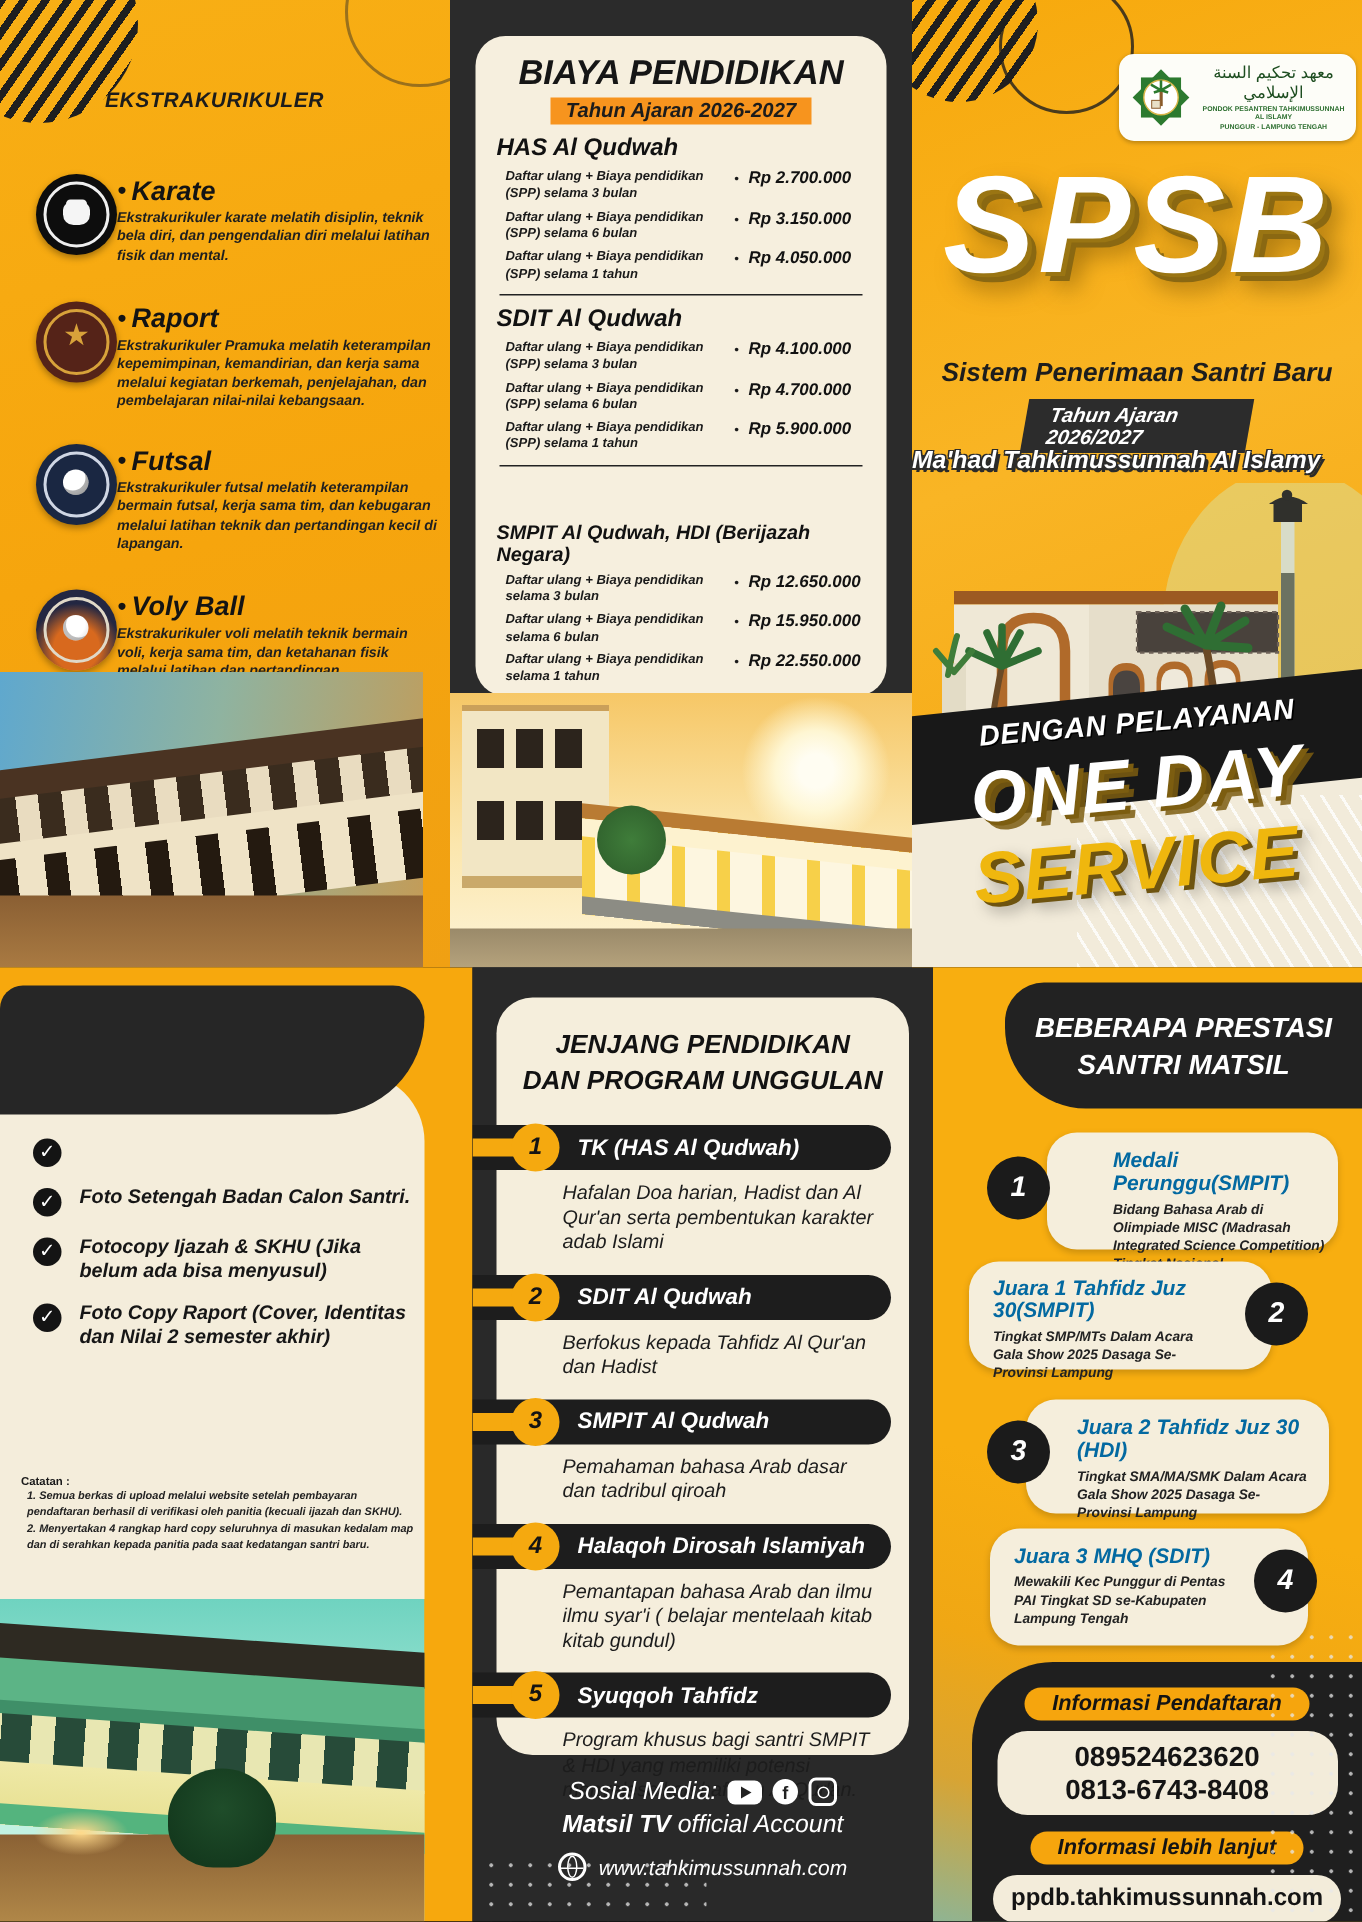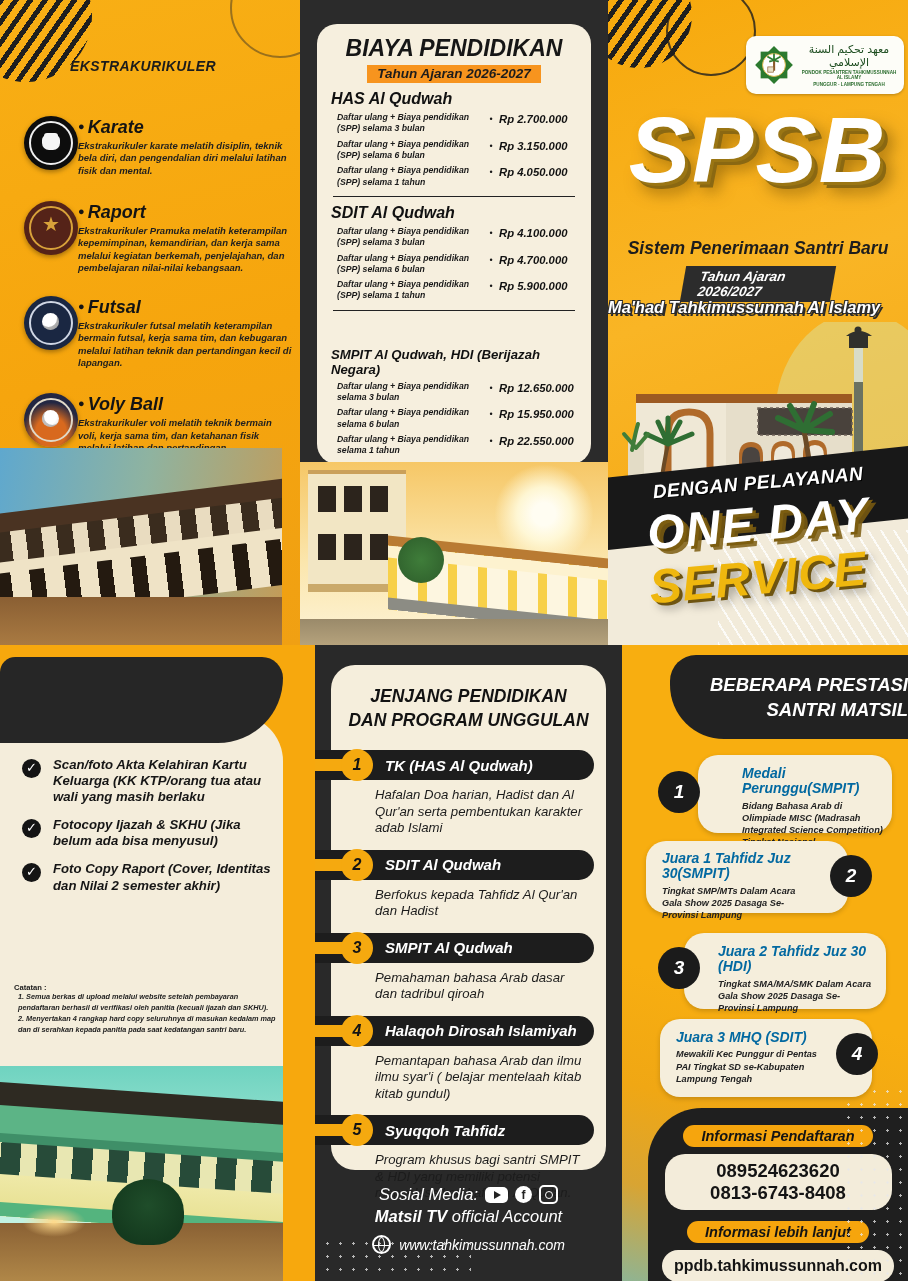--- a/index.html
+++ b/index.html
@@ -184,21 +184,21 @@
     border:1.4px solid #fff;border-radius:50%;box-sizing:border-box;}
   .ic-globe::after{content:"";position:absolute;left:0;right:0;top:50%;height:0;border-top:1.4px solid #fff;}
   .dots{position:absolute;background:radial-gradient(circle,#e8e8e8 1.2px,rgba(0,0,0,0) 1.4px);
     background-size:13px 13px;opacity:.75;}
 
   
   #p-prestasi{left:622px;top:645px;width:286px;height:636px;
     background:linear-gradient(195deg,#F8AE10 55%,#f0a714 72%,#d8a433 86%,#8fb493 100%);}
   .pr-header{position:absolute;left:48px;top:10px;right:-4px;height:84px;background:#222;
     border-radius:26px 0 0 54px;}
-  .pr-title{position:absolute;left:48px;right:0;top:28px;text-align:right;font-size:18.5px;
+  .pr-title{position:absolute;left:48px;right:0;top:28px;text-align:center;font-size:18.5px;
     line-height:1.35;color:#fff;}
   .pr-card{position:absolute;background:#F5EEDC;border-radius:20px;box-sizing:border-box;z-index:1;
     box-shadow:0 2px 5px rgba(0,0,0,.18);}
   .pr-num{position:absolute;width:42px;height:42px;border-radius:50%;background:#1b1b1b;color:#fff;
     font-size:19px;font-weight:800;font-style:italic;display:flex;align-items:center;
     justify-content:center;z-index:2;}
   .pr-card-title{font-size:14px;color:#0369a1;line-height:1.1;}
   .pr-card-desc{font-size:9.2px;font-weight:700;font-style:italic;color:#222;line-height:1.32;margin-top:3px;}
   .contact{position:absolute;left:26px;top:463px;width:260px;height:173px;background:#1f1f1f;
     border-radius:54px 0 0 0;}
@@ -398,21 +398,24 @@
       <div class="svc-two">SERVICE</div>
     </div>
   </div>
 
   <div class="panel" id="p-persy">
     <div class="persy-cream"></div>
     <div class="persy-dark"></div>
     <div class="check-list">
       <div class="chk-item">
         <span class="chk-icon"></span>
-        <span class="chk-text it">Scan/foto Akta Kelahiran Kartu Keluarga (KK KTP/orang tua atau wali yang masih berlaku</span>
+      </div>
+      <div class="chk-item">
+        <span class="chk-icon"></span>
+        <span class="chk-text it">Foto Setengah Badan Calon Santri.</span>
       </div>
       <div class="chk-item">
         <span class="chk-icon"></span>
         <span class="chk-text it">Fotocopy Ijazah &amp; SKHU (Jika belum ada bisa menyusul)</span>
       </div>
       <div class="chk-item">
         <span class="chk-icon"></span>
         <span class="chk-text it">Foto Copy Raport (Cover, Identitas dan Nilai 2 semester akhir)</span>
       </div>
     </div>

